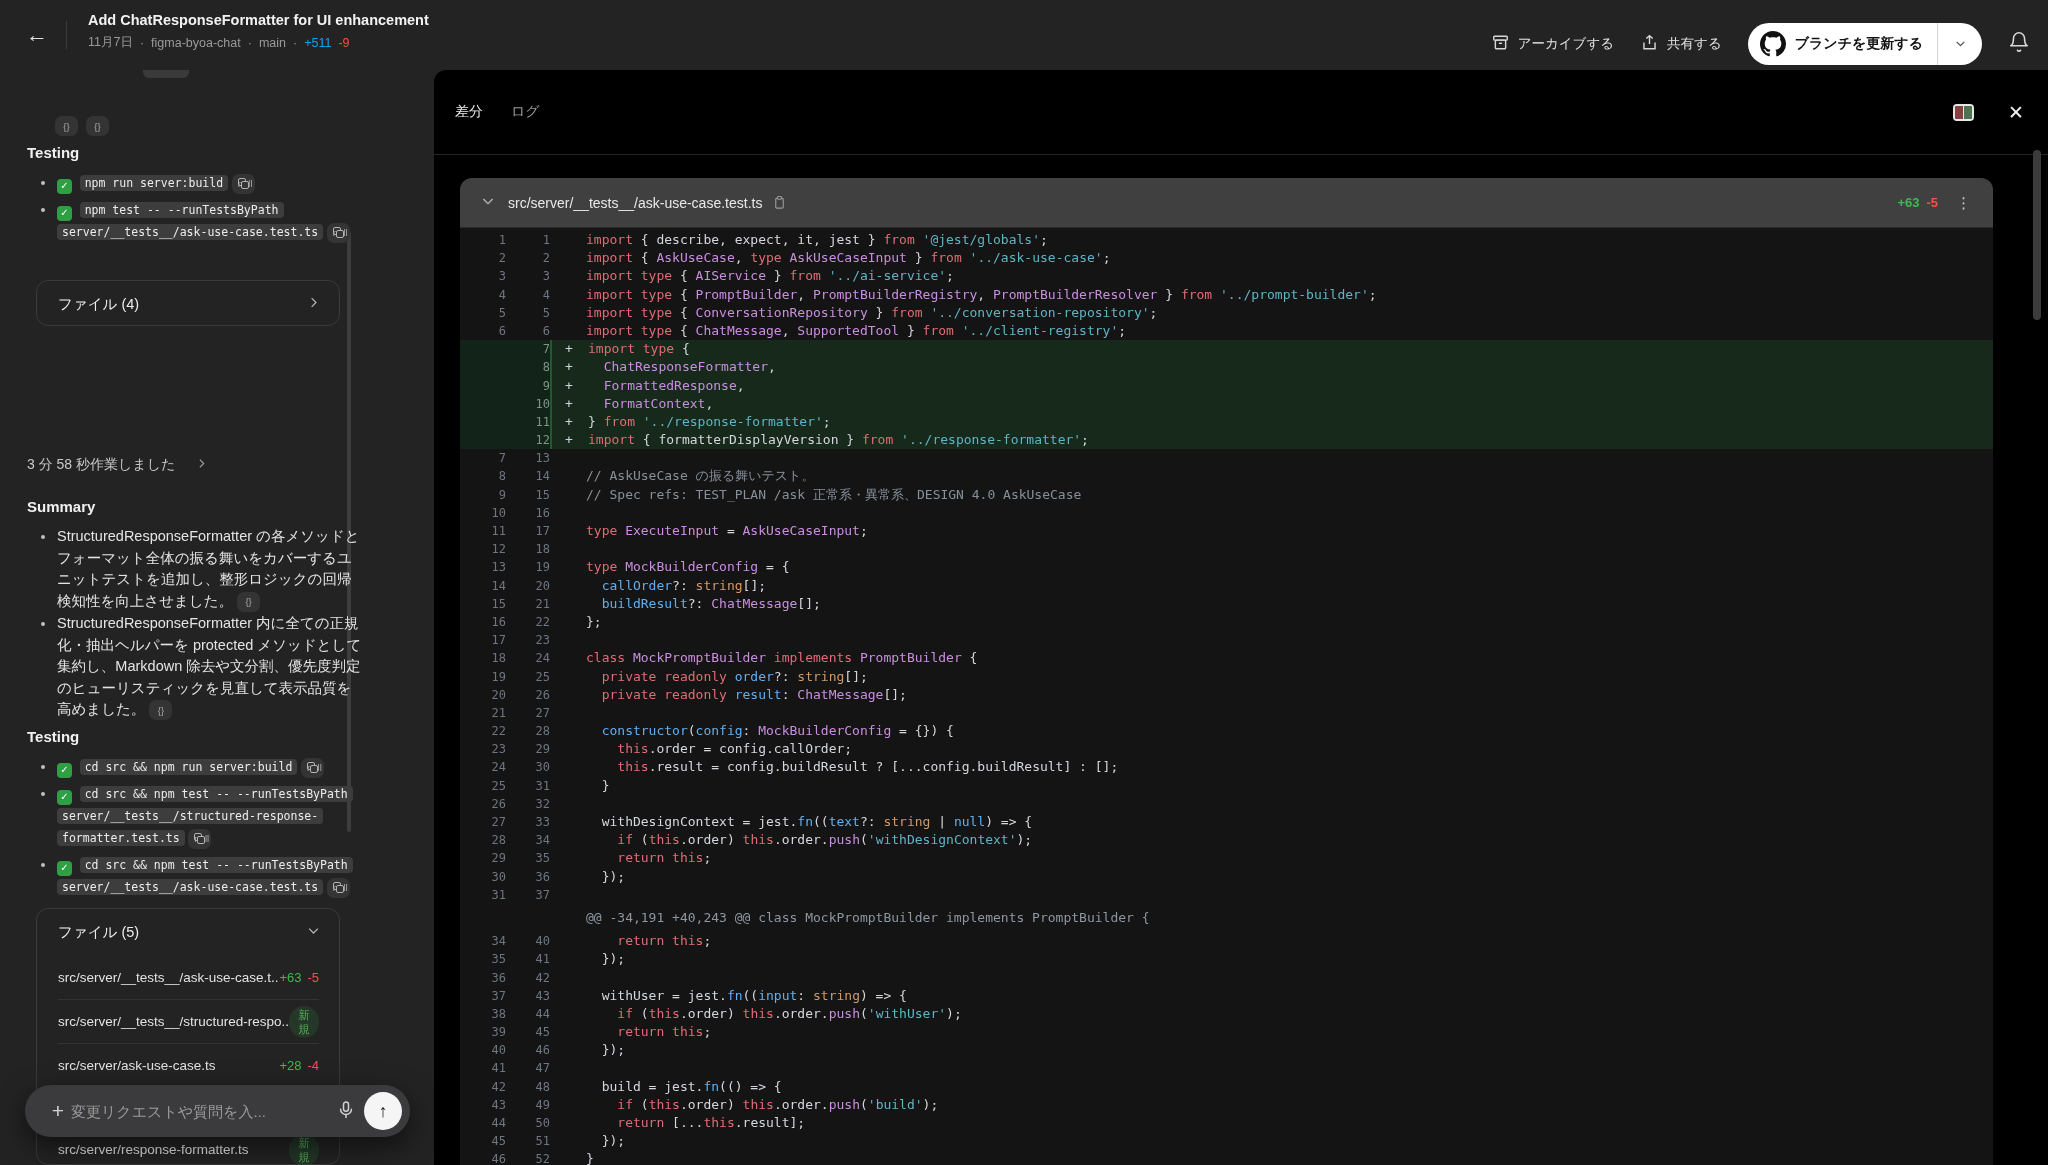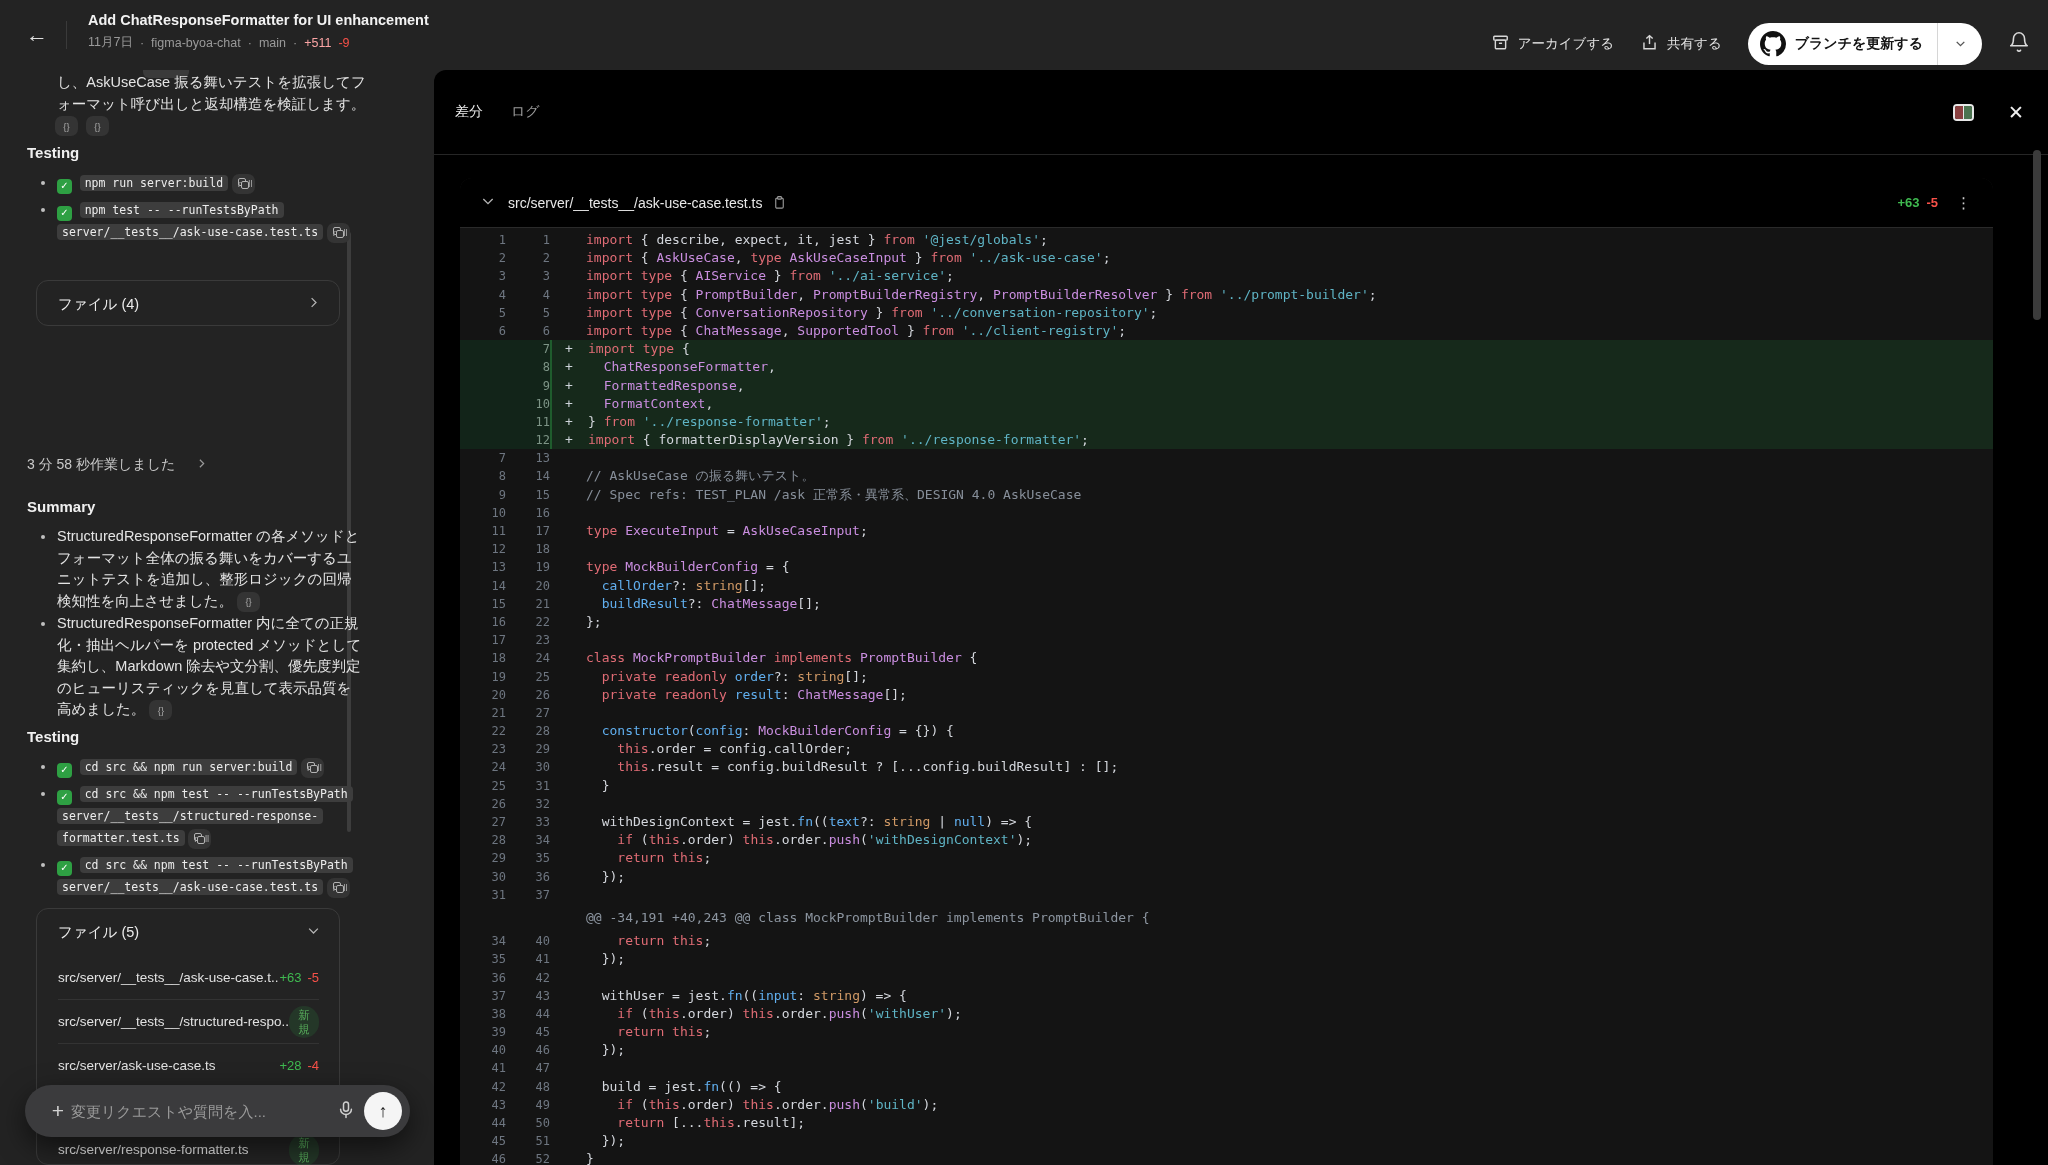--- a/index.html
+++ b/index.html
@@ -10,21 +10,21 @@
     color:#e6e6e6; position:relative;
   }
 
   
   .topbar { position:absolute; top:0; left:0; width:2048px; height:70px; display:flex; align-items:center; }
   .back-btn { position:absolute; left:22px; top:20px; width:30px; height:30px; background:none; border:none; color:#e0e0e0; font-size:22px; cursor:pointer; }
   .tb-divider { position:absolute; left:66px; top:21px; width:1px; height:28px; background:#3a3a3a; }
   .title-block { position:absolute; left:88px; top:12px; }
   .tb-title { font-size:14.5px; font-weight:700; color:#f2f2f2; }
   .tb-sub { margin-top:6px; font-size:12.5px; color:#9a9a9a; display:flex; gap:7px; align-items:center; }
-  .tb-sub .green { color:#fca5a5; }
+  .tb-sub .green { color:#0ea5e9; }
   .tb-sub .red { color:#f85149; }
   .tb-actions { position:absolute; right:18px; top:0; height:87px; display:flex; align-items:center; gap:26px; }
   .tb-act { background:none; border:none; color:#e3e3e3; font-size:13.5px; display:flex; align-items:center; gap:8px; cursor:pointer; font-family:inherit; }
   .tb-act svg { stroke:#d8d8d8; }
   .branch-pill { height:42px; background:#ffffff; border:none; border-radius:21px; display:flex; align-items:center; padding:0 0 0 12px; cursor:pointer; font-family:inherit; }
   .branch-pill .gh { width:26px; height:26px; }
   .branch-pill .lbl { font-size:14px; font-weight:600; color:#141414; margin:0 14px 0 9px; }
   .branch-pill .sep { width:1px; height:42px; background:#d6d6d6; }
   .branch-pill .chev { width:44px; display:flex; align-items:center; justify-content:center; color:#555; font-size:12px; }
   .bell-btn { background:none; border:none; cursor:pointer; }
@@ -92,21 +92,21 @@
   .main-head .spring { flex:1; }
   .mh-ico { background:none; border:none; cursor:pointer; margin-left:34px; display:flex; align-items:center; }
   .split-ico { width:21px; height:17px; border:2px solid #e8e8e8; border-radius:4px; display:flex; overflow:hidden; }
   .split-ico i { display:block; flex:1; }
   .split-ico .l { background:#8a4040; border-right:1.5px solid #e8e8e8; }
   .split-ico .r { background:#4c7450; }
   .close-x { color:#f0f0f0; font-size:19px; }
   .main-divider { position:absolute; top:84px; left:0; width:100%; height:1px; background:#262626; }
 
   .diff-card { position:absolute; left:26px; top:108px; width:1533px; bottom:0; background:#141414; border-radius:12px 12px 0 0; overflow:hidden; }
-  .diff-head { height:50px; background:#000000; display:flex; align-items:center; padding:0 22px 0 20px; border-bottom:1px solid #2a2a2a; }
+  .diff-head { height:50px; background:#404040; display:flex; align-items:center; padding:0 22px 0 20px; border-bottom:1px solid #2a2a2a; }
   .diff-head .fname { font-size:14px; color:#e8e8e8; margin:0 10px 0 12px; }
   .diff-head .spring { flex:1; }
   .diff-head .stats { display:flex; gap:7px; font-size:13px; font-weight:600; margin-right:18px; }
   .diff-head .stats .a { color:#3fb950; }
   .diff-head .stats .d { color:#f85149; }
   .kebab { background:none; border:none; color:#cfcfcf; font-size:15px; cursor:pointer; letter-spacing:0; }
   .clip-btn { background:none; border:none; cursor:pointer; display:flex; }
 
   .code { padding-top:3px; font-family:"DejaVu Sans Mono","Liberation Mono",monospace; font-size:13px; }
   .drow { display:flex; height:18.2px; line-height:18.2px; }
@@ -189,21 +189,20 @@
           <path d="M13.7 21a2 2 0 0 1-3.4 0"></path>
         </svg>
     </button>
   </div>
 </header>
 
 <aside class="sidebar">
   <div class="frag"></div>
   <div class="sb-scroll"></div>
 
-  <p class="sb-text intro">し、AskUseCase 振る舞いテストを拡張してフォーマット呼び出しと返却構造を検証します。</p>
 
   <div class="chips-row">
     <button class="icon-chip">{}</button>
     <button class="icon-chip">{}</button>
   </div>
 
   <h3 class="sec-h h-testing1">Testing</h3>
   <div class="tlist tlist1" id="tlist1">
       <div class="titem"><span class="dot"></span><span class="check">✓</span> <code class="cchip">npm run server:build</code> <button class="icon-chip">
           <span class="cpy-ico"><i class="b"></i>null<i class="f"></i></span>

